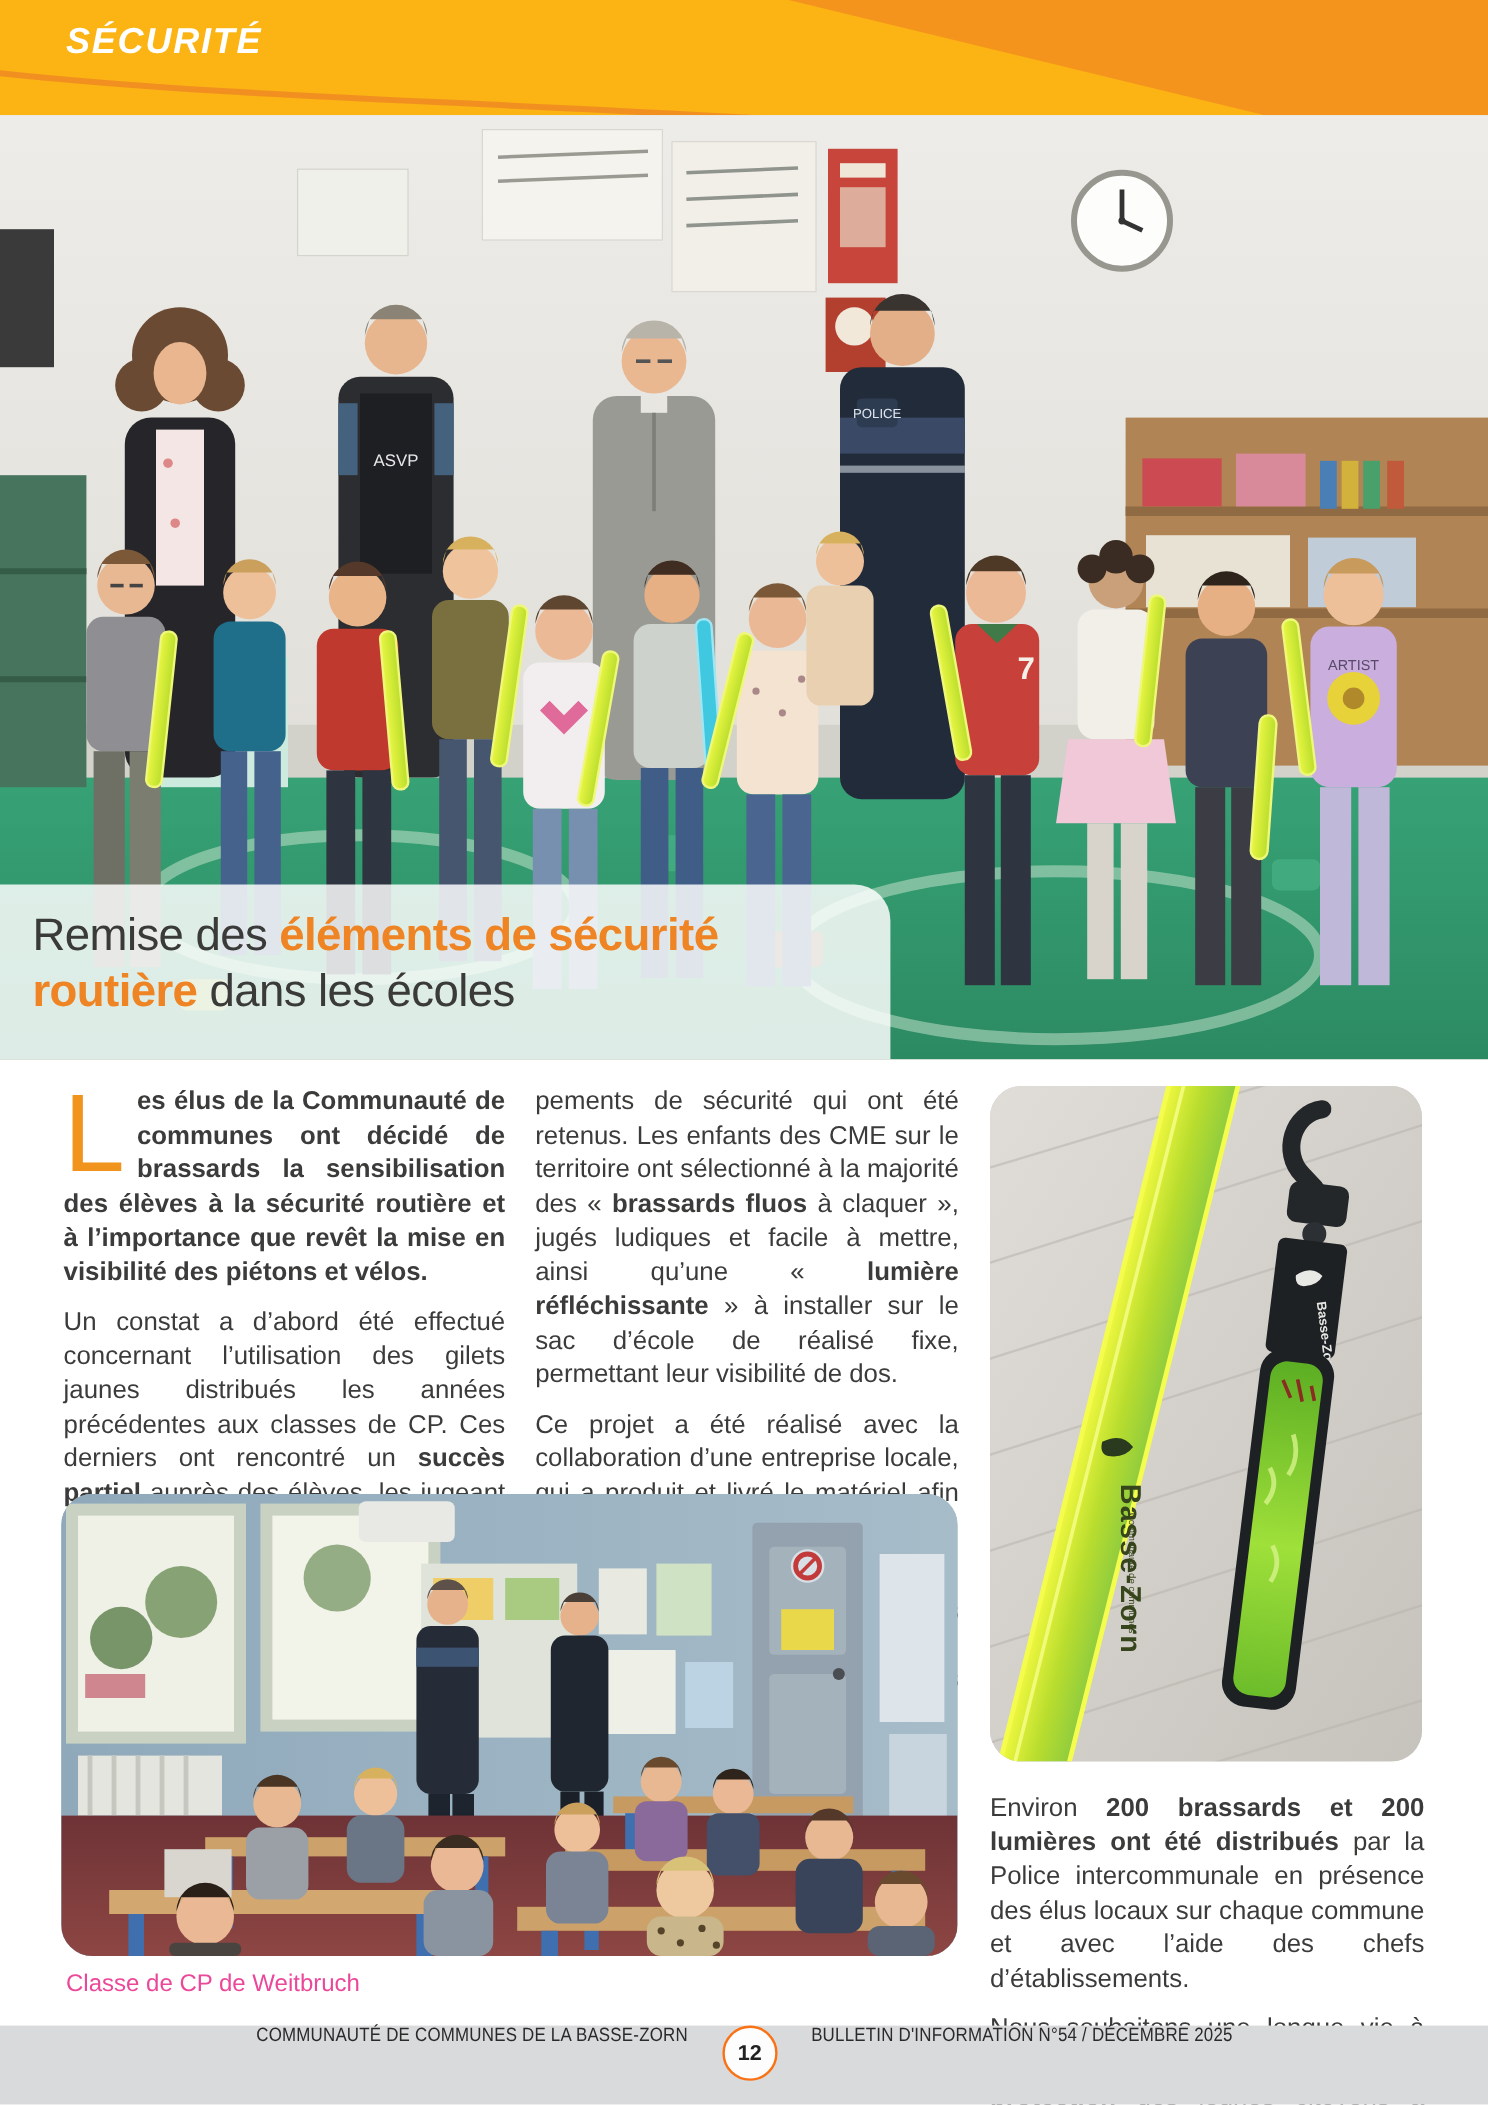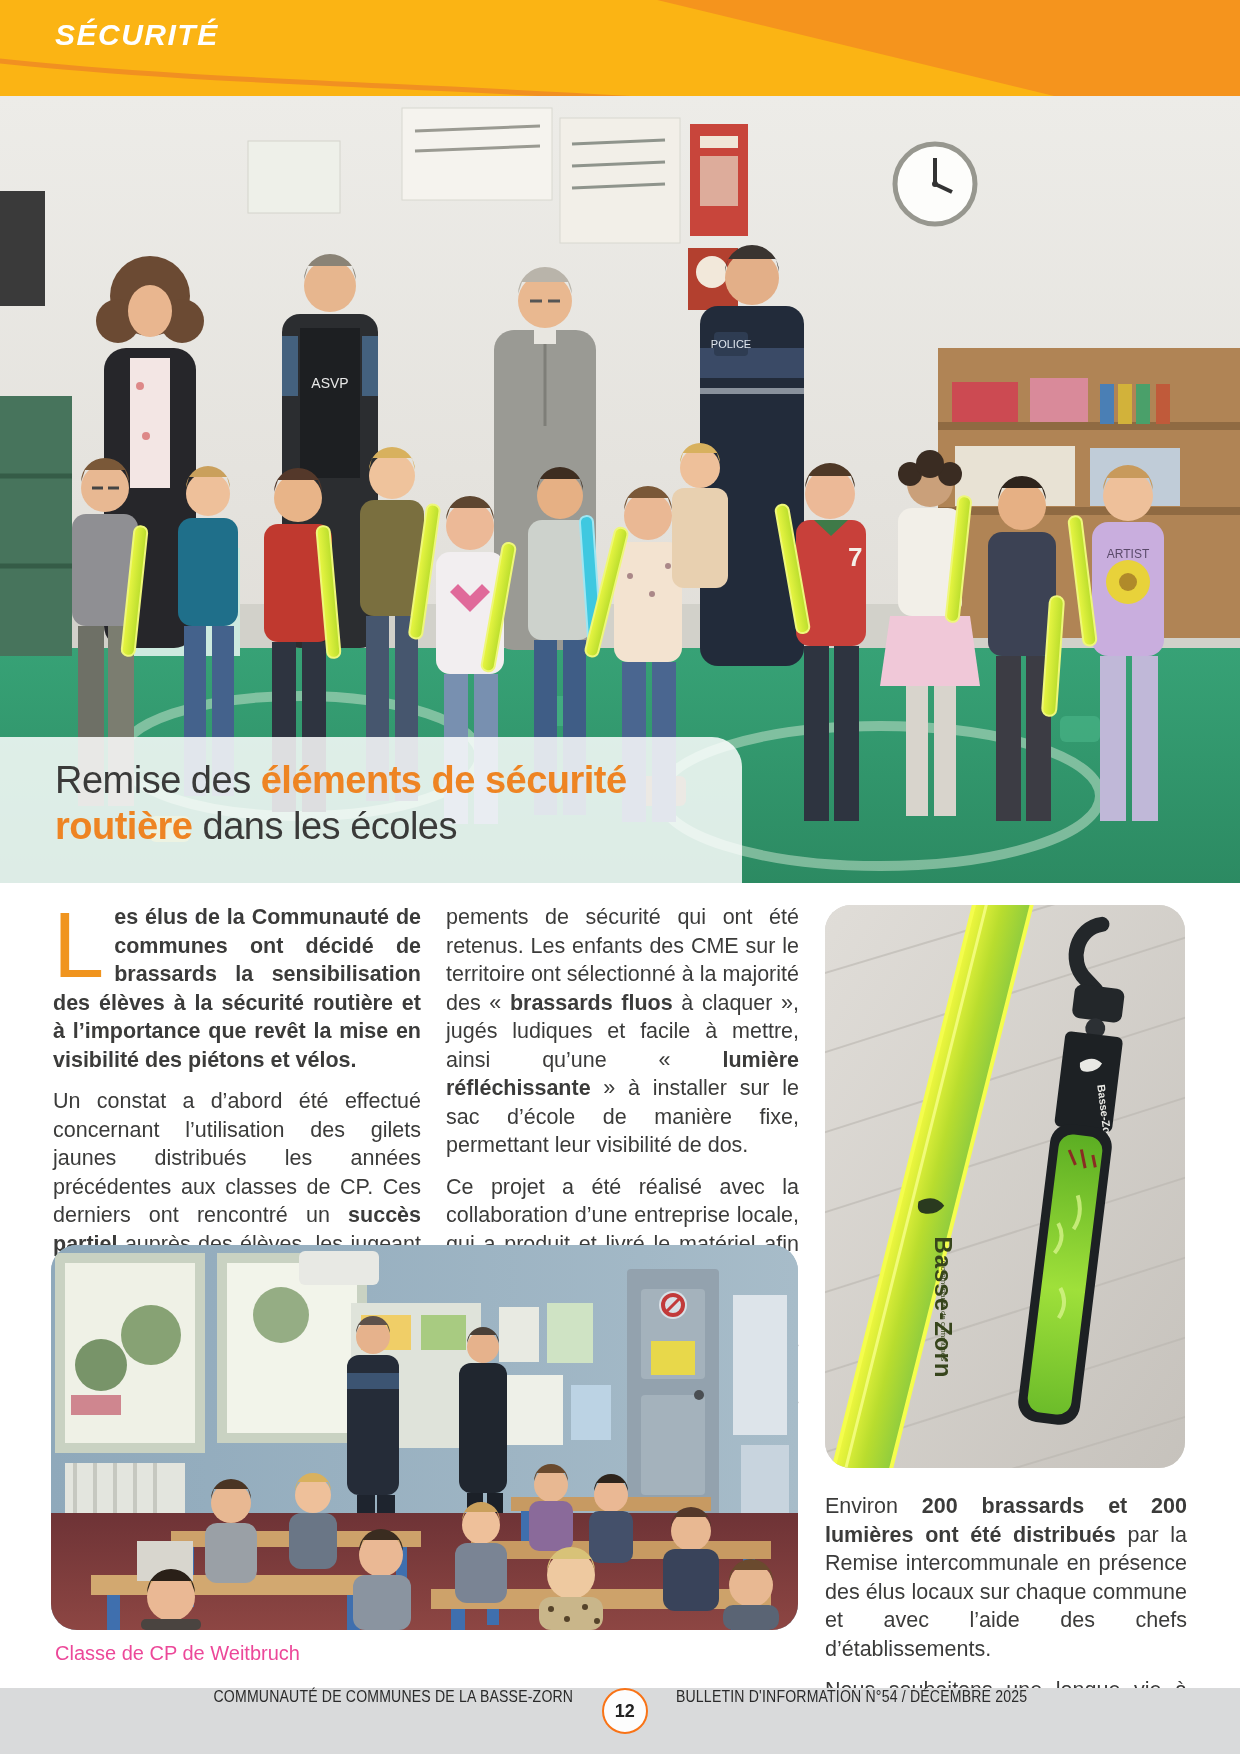--- a/index.html
+++ b/index.html
@@ -12,21 +12,21 @@
                  clip-path:polygon(53% 0,100% 0,100% 100%,85% 100%);}
   .header .swoosh{position:absolute;left:0;top:0;}
   .section-label{position:absolute;left:55px;top:18px;font-size:30px;font-style:italic;
                  font-weight:700;color:#ffffff;letter-spacing:1.5px;}
 
   
   .hero{position:absolute;left:0;top:96px;width:1240px;height:787px;overflow:hidden;background:#e6e4df;}
   .hero svg{display:block;}
   .title-overlay{position:absolute;left:0;bottom:0;width:742px;height:146px;
                  background:rgba(255,255,255,0.84);border-top-right-radius:30px;
-                 padding:20px 0 0 55px;box-sizing:border-box;}
+                 padding:20px 0 0 27px;box-sizing:border-box;}
   .title-line{font-size:38px;line-height:46px;color:#3a3a39;letter-spacing:-0.5px;}
   .title-line .accent{color:#ee8423;font-weight:700;}
 
   
   .columns{position:absolute;left:53px;top:903px;width:746px;display:flex;gap:25px;}
   .col{text-align:justify;font-size:21.5px;line-height:28.5px;}
   .col1{width:368px;}
   .col2{width:353px;}
   .col p{margin:0 0 13px 0;}
   .col b, .sidetext b{font-weight:700;}
@@ -297,21 +297,21 @@
     </div>
   </div>
 
   <div class="columns">
     <div class="col col1">
       <p class="lead"><span class="dropcap">L</span><span><b>es élus de la Communauté de communes ont décidé de brassards la sensibilisation des élèves à la sécurité routière et à l’importance que revêt la mise en visibilité des piétons et vélos.</b></span></p>
       <p><span>Un constat a d’abord été effectué concernant l’utilisation des gilets jaunes distribués les années précédentes aux classes de CP. Ces derniers ont rencontré un </span><b>succès partiel</b><span> auprès des élèves, les jugeant souvent trop grands et visiblement contraignants au quotidien. Ils étaient malheureusement </span><b>rarement portés</b><span> et par une minorité d’enfants.</span></p>
       <p><span>Ainsi les divers Conseils Municipaux des Enfants (CME) ont proposé de nouveaux équi-</span></p>
     </div>
     <div class="col col2">
-      <p><span>pements de sécurité qui ont été retenus. Les enfants des CME sur le territoire ont sélectionné à la majorité des « </span><b>brassards fluos</b><span> à claquer », jugés ludiques et facile à mettre, ainsi qu’une « </span><b>lumière réfléchissante</b><span> » à installer sur le sac d’école de manière fixe, permettant leur visibilité de dos.</span></p>
+      <p><span>pements de sécurité qui ont été retenus. Les enfants des CME sur le territoire ont sélectionné à la majorité des « </span><b>brassards fluos</b><span> à claquer », jugés ludiques et facile à mettre, ainsi qu’une « </span><b>lumière réfléchissante</b><span> » à installer sur le sac d’école de réalisé fixe, permettant leur visibilité de dos.</span></p>
       <p><span>Ce projet a été réalisé avec la collaboration d’une entreprise locale, qui a produit et livré le matériel afin de distribuer ces effets à l’automne.</span></p>
       <p><span>Ainsi, entre le 9 et le 14 octobre, tous les élèves de CP des 6 écoles de la Basse-Zorn ont pu obtenir, avec enthousiasme, ces deux objets de sécurité.</span></p>
     </div>
   </div>
 
   <div class="brassard">
     <svg width="360" height="563" viewBox="0 0 360 563">
       <defs>
         <linearGradient id="woodG" x1="0" y1="0" x2="1" y2="1">
           <stop offset="0" stop-color="#e0ddd8"></stop>
@@ -490,21 +490,21 @@
         <circle cx="700" cy="340" r="22" fill="#e8b892"></circle>
           <path d="M678 336a22 22 0 0 1 44 0l-4-11-36 0z" fill="#6a4a2e"></path>
           <rect x="672" y="360" width="56" height="25" rx="10" fill="#5a6474"></rect>
       </g>
     </svg>
   </div>
 
   <div class="caption">Classe de CP de Weitbruch</div>
 
   <div class="sidetext">
-    <p><span>Environ </span><b>200 brassards et 200 lumières ont été distribués</b><span> par la Remise intercommunale en présence des élus locaux sur chaque commune et avec l’aide des chefs d’établissements.</span></p>
+    <p><span>Environ </span><b>200 brassards et 200 lumières ont été distribués</b><span> par la Police intercommunale en présence des élus locaux sur chaque commune et avec l’aide des chefs d’établissements.</span></p>
     <p><span>Nous souhaitons une longue vie à ces objets, gage de </span><b>visibilité</b><span> et de </span><b>protection</b><span> des jeunes citoyens à pied, vélo ou trottinette !</span></p>
   </div>
 
   <div class="footer">
     <span class="ftext">COMMUNAUTÉ DE COMMUNES DE LA BASSE-ZORN</span>
     <span class="pagenum">12</span>
     <span class="ftext">BULLETIN D'INFORMATION N°54 / DÉCEMBRE 2025</span>
   </div>
 
 </div>

